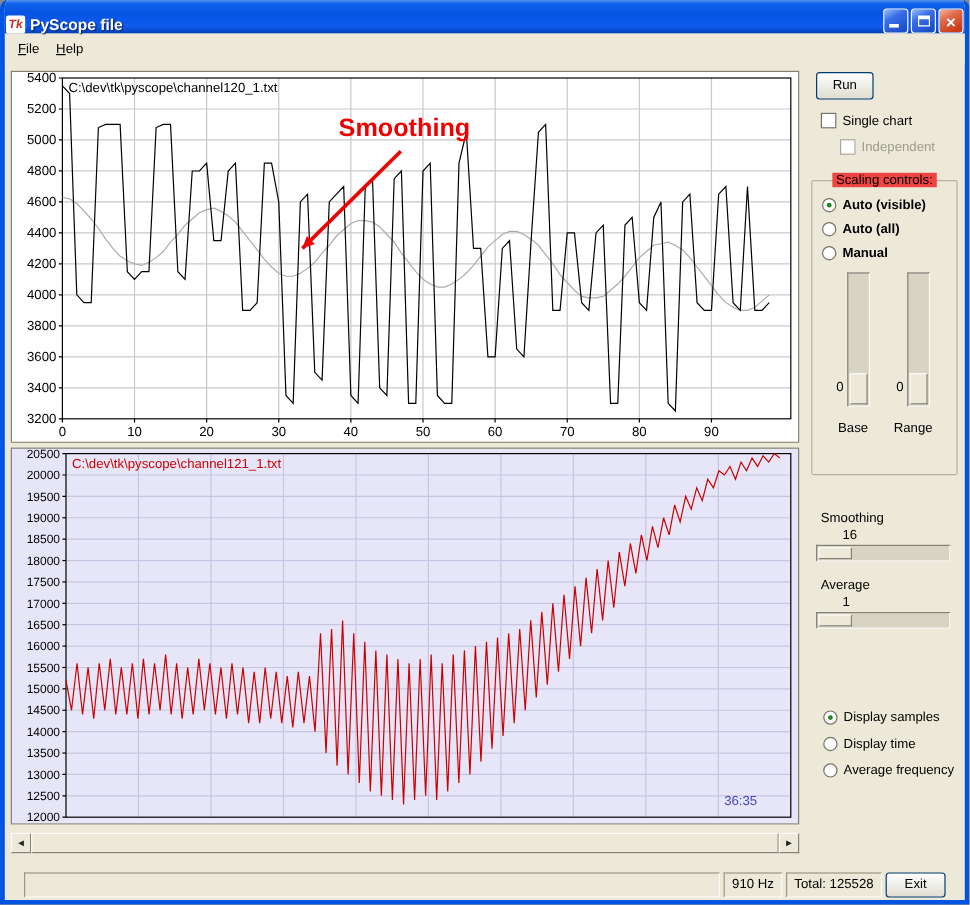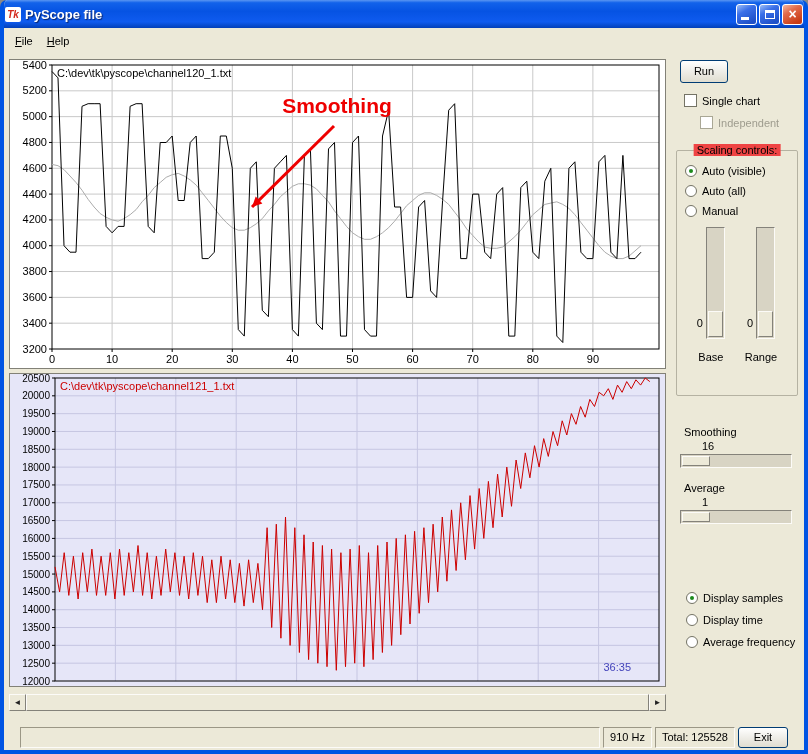--- a/index.html
+++ b/index.html
@@ -1,20 +1,20 @@
 <!DOCTYPE html>
 <html><head>
 <meta charset="utf-8">
 <style>
   *{box-sizing:border-box;margin:0;padding:0;}
   body{width:808px;height:754px;font-family:"Liberation Sans",sans-serif;font-size:11px;color:#000;background:#888;}
   .window{width:808px;height:754px;background:#ECE9D8;border:4px solid #0054E3;border-top:none;border-radius:7px 7px 0 0;position:relative;overflow:hidden;}
 
   
-  .titlebar{height:28px;margin:-0px -4px 0 -4px;background:linear-gradient(180deg,#5A96F2 0%,#1262EA 10%,#0653E3 40%,#0F5BEF 78%,#0240B8 100%);border-radius:7px 7px 0 0;display:flex;align-items:center;padding:0 5px;}
+  .titlebar{height:28px;margin:-0px -4px 0 -4px;background:linear-gradient(180deg,#5A96F2 0%,#1262EA 10%,#0653E3 40%,#0F5BEF 78%,#0240B8 100%);border-radius:7px 7px 0 0;display:flex;align-items:flex-end;padding:0 5px;}
   .tk-icon{width:16px;height:15px;background:#fff;border-radius:2px;color:#D42B1E;font-weight:bold;font-style:italic;font-size:10px;line-height:15px;text-align:center;margin-right:4px;}
   .title-text{flex:1;color:#fff;font-weight:bold;font-size:13px;text-shadow:1px 1px 1px #0a246a;}
   .winbtn{width:21px;height:21px;margin-left:2px;border:1px solid #fff;border-radius:3px;display:flex;align-items:center;justify-content:center;position:relative;}
   .winbtn.blue{background:linear-gradient(150deg,#9CBEF7 0%,#3A6FE8 35%,#1E50C8 85%);}
   .winbtn.red{background:linear-gradient(150deg,#F2B6A0 0%,#E26A4A 35%,#C83C16 85%);}
   .glyph-min{position:absolute;left:4px;bottom:4px;width:8px;height:3px;background:#fff;}
   .glyph-max{width:10px;height:9px;border:1px solid #fff;border-top:3px solid #fff;}
   .glyph-close{color:#fff;font-weight:bold;font-size:14px;line-height:14px;}
 
   
@@ -40,21 +40,21 @@
   .check-row,.radio-row{display:flex;align-items:center;position:absolute;}
   .checkbox{width:13px;height:13px;background:#fff;border:1px solid #747365;flex:0 0 auto;}
   .radio{width:12px;height:12px;border-radius:50%;background:#fff;border:1px solid #747365;position:relative;flex:0 0 auto;}
   .radio.checked::after{content:'';position:absolute;left:3px;top:3px;width:4px;height:4px;border-radius:50%;background:#1C8A1C;}
   .ctl-lbl{margin-left:5px;}
   .disabled .ctl-lbl{color:#9E9C8E;}
   .disabled .checkbox{border-color:#A9A795;}
 
   .groupbox{position:absolute;left:4px;top:96px;width:122px;height:246px;border:1px solid #B5B2A2;border-radius:2px;}
   .groupbox-title{position:absolute;top:-7px;left:50%;transform:translateX(-50%);background:#ef4444;padding:0 3px;white-space:nowrap;}
-  .groupbox .radio-row{position:static;margin:0 0 8px 8px;}
+  .groupbox .radio-row{position:static;margin:0 0 8px 8px;font-weight:bold;}
   .groupbox .radio-stack{margin-top:14px;}
   .vsliders{display:flex;justify-content:space-evenly;margin-top:10px;}
   .vslider-group{display:flex;flex-direction:column;align-items:center;}
   .vslider-row{display:flex;align-items:flex-end;}
   .vslider-value{margin:0 3px 10px 0;}
   .vslider-trough{width:19px;height:112px;background:#D8D4C4;border:1px solid;border-color:#84827A #FCFBF8 #FCFBF8 #84827A;display:flex;align-items:flex-end;}
   .vslider-thumb{width:100%;height:26px;margin:1px;background:#ECE9D8;border:1px solid;border-color:#FCFBF8 #84827A #84827A #FCFBF8;}
   .vslider-label{margin-top:12px;}
 
   .hcontrol{position:absolute;left:8px;width:116px;}

